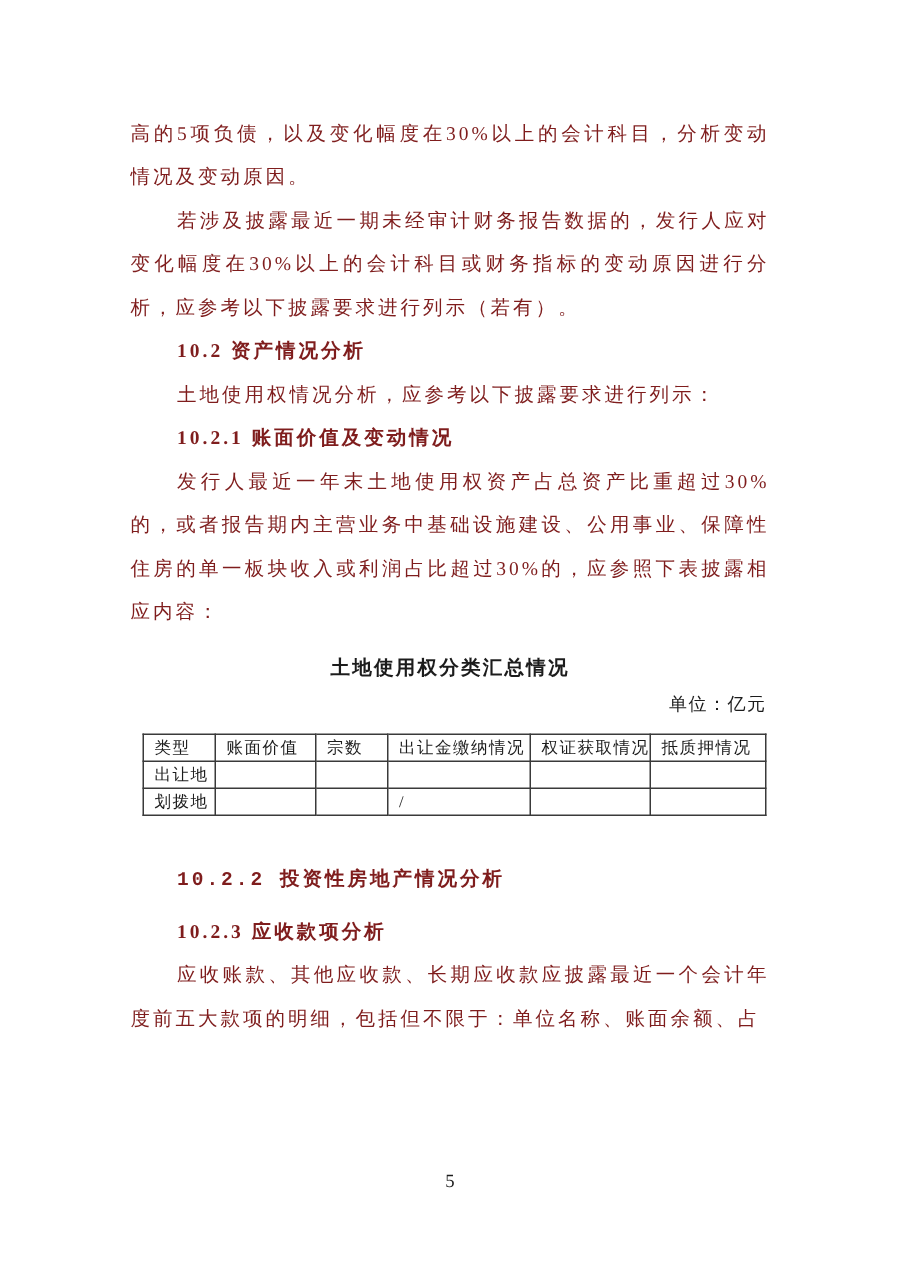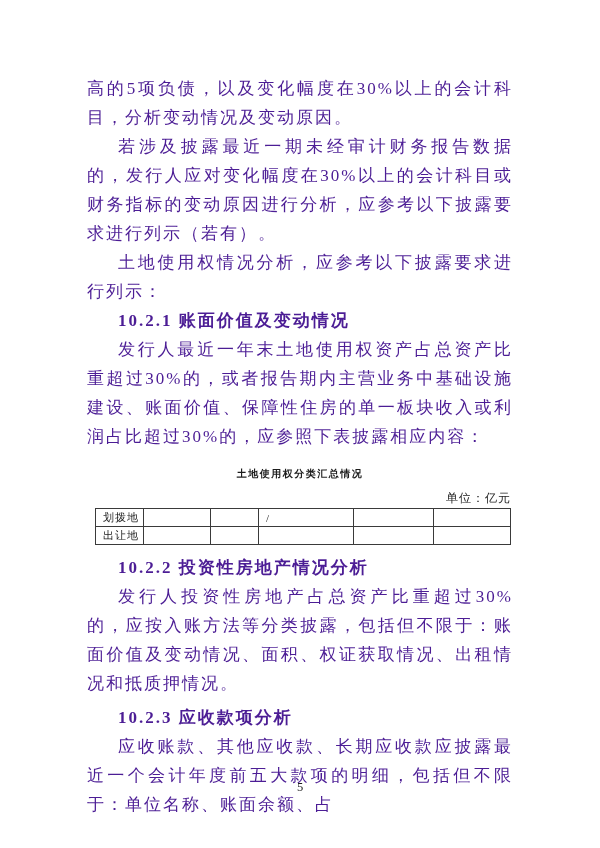--- a/index.html
+++ b/index.html
@@ -15,39 +15,39 @@
     overflow: hidden;
   }
   .content {
     position: absolute;
     left: 87px; top: 74px;
     width: 426px;
     color: #1c1c1c;
   }
   .para {
     margin: 0;
-    font-size: 17px;
+    font-size: 13px;
     line-height: 29px;
     text-align: justify;
     letter-spacing: 2px;
-    color: #4c1d95;
+    color: #7f1d1d;
   }
   .indent { text-indent: 31px; }
   .bold { font-weight: bold; }
   .tbl-title {
     margin: 13px 0 0 0;
     text-align: center;
     font-weight: bold;
-    font-size: 10px;
+    font-size: 13px;
     line-height: 19px;
     letter-spacing: 1.5px;
     color: #1c1c1c;
   }
   .tbl-unit {
-    margin: 7px 2px 2px 0;
+    margin: 7px 2px 12px 0;
     text-align: right;
     font-size: 12px;
     line-height: 16px;
     letter-spacing: 1px;
     color: #1c1c1c;
   }
   table.land-table {
     border-collapse: collapse;
     table-layout: fixed;
     width: 415px;
@@ -58,79 +58,87 @@
     font-size: 11px;
     font-weight: normal;
     text-align: left;
     padding: 1px 3px 1px 7px;
     height: 15px;
     letter-spacing: 1px;
     white-space: nowrap;
     overflow: hidden;
     color: #1c1c1c;
   }
-  .mt-sect { margin-top: 8px; }
+  .mt-sect { margin-top: 28px; font-family: Liberation Mono, monospace; }
   .mt-small { margin-top: 5px; }
   .page-number {
     position: absolute;
     top: 780px; left: 0;
     width: 100%;
     text-align: center;
     font-size: 12.5px;
     color: #1c1c1c;
   }
 </style>
 </head>
 <body>
 
 <div class="page">
   <div class="content">
 
     <p class="para">高的5项负债，以及变化幅度在30%以上的会计科目，分析变动情况及变动原因。</p>
     <p class="para indent">若涉及披露最近一期未经审计财务报告数据的，发行人应对变化幅度在30%以上的会计科目或财务指标的变动原因进行分析，应参考以下披露要求进行列示（若有）。</p>
 
+    <p class="para indent bold">10.2 资产情况分析</p>
     <p class="para indent">土地使用权情况分析，应参考以下披露要求进行列示：</p>
 
     <p class="para indent bold">10.2.1 账面价值及变动情况</p>
-    <p class="para indent">发行人最近一年末土地使用权资产占总资产比重超过30%的，或者报告期内主营业务中基础设施建设、账面价值、保障性住房的单一板块收入或利润占比超过30%的，应参照下表披露相应内容：</p>
+    <p class="para indent">发行人最近一年末土地使用权资产占总资产比重超过30%的，或者报告期内主营业务中基础设施建设、公用事业、保障性住房的单一板块收入或利润占比超过30%的，应参照下表披露相应内容：</p>
 
     <p class="tbl-title">土地使用权分类汇总情况</p>
     <p class="tbl-unit">单位：亿元</p>
 
     <table class="land-table">
       <colgroup>
         <col style="width:48px">
           <col style="width:67px">
           <col style="width:48px">
         <col style="width:95px">
           <col style="width:80px">
           <col style="width:77px">
       </colgroup>
       <tbody>
-      <tr>
-        <td>划拨地</td>
-        <td></td>
-        <td></td>
-        <td>/</td>
-        <td></td>
-        <td></td>
+          <tr>
+        <th>类型</th>
+        <th>账面价值</th>
+        <th>宗数</th>
+        <th>出让金缴纳情况</th>
+        <th>权证获取情况</th>
+        <th>抵质押情况</th>
       </tr>
       <tr>
         <td>出让地</td>
         <td></td>
         <td></td>
         <td></td>
         <td></td>
         <td></td>
       </tr>
+      <tr>
+        <td>划拨地</td>
+        <td></td>
+        <td></td>
+        <td>/</td>
+        <td></td>
+        <td></td>
+      </tr>
     </tbody>
       </table>
 
     <p class="para indent bold mt-sect">10.2.2 投资性房地产情况分析</p>
-    <p class="para indent">发行人投资性房地产占总资产比重超过30%的，应按入账方法等分类披露，包括但不限于：账面价值及变动情况、面积、权证获取情况、出租情况和抵质押情况。</p>
 
     <p class="para indent bold mt-small">10.2.3 应收款项分析</p>
     <p class="para indent">应收账款、其他应收款、长期应收款应披露最近一个会计年度前五大款项的明细，包括但不限于：单位名称、账面余额、占</p>
 
   </div>
 
   <div class="page-number">5</div>
 </div>
 
 </body></html>

